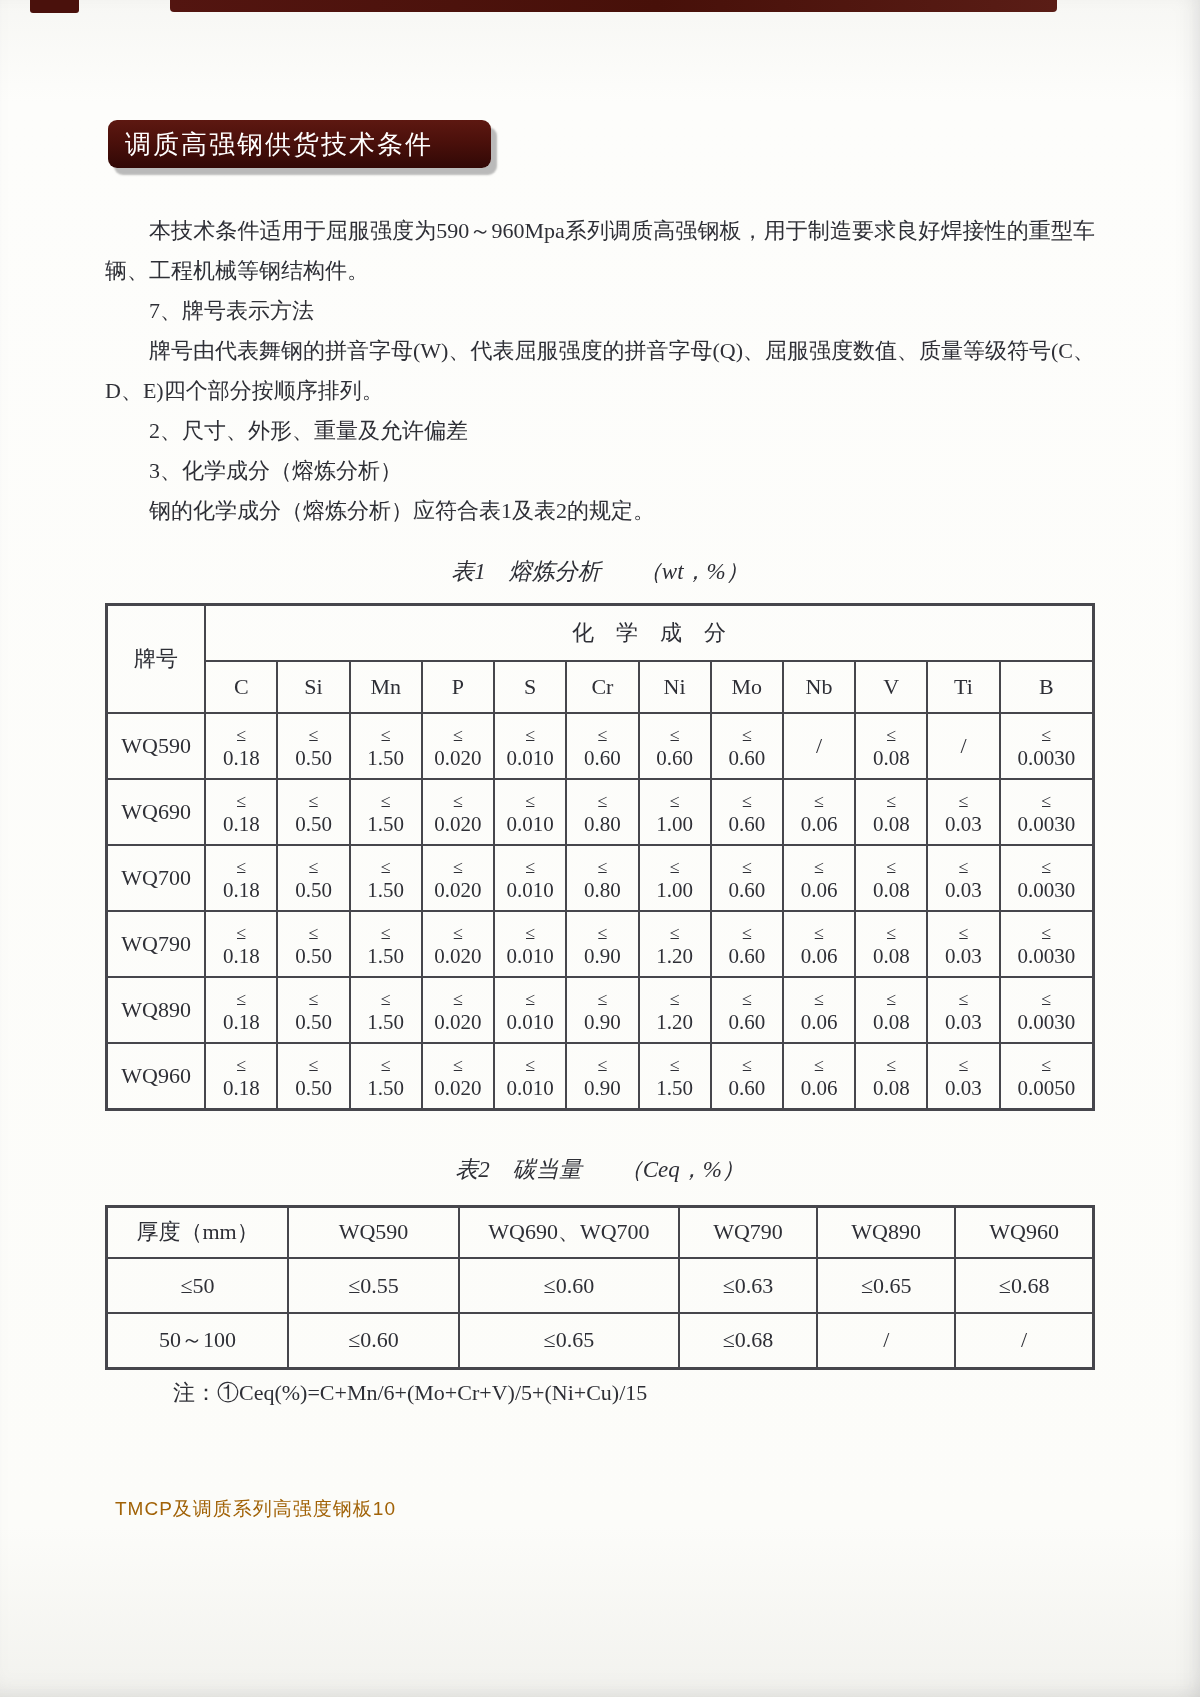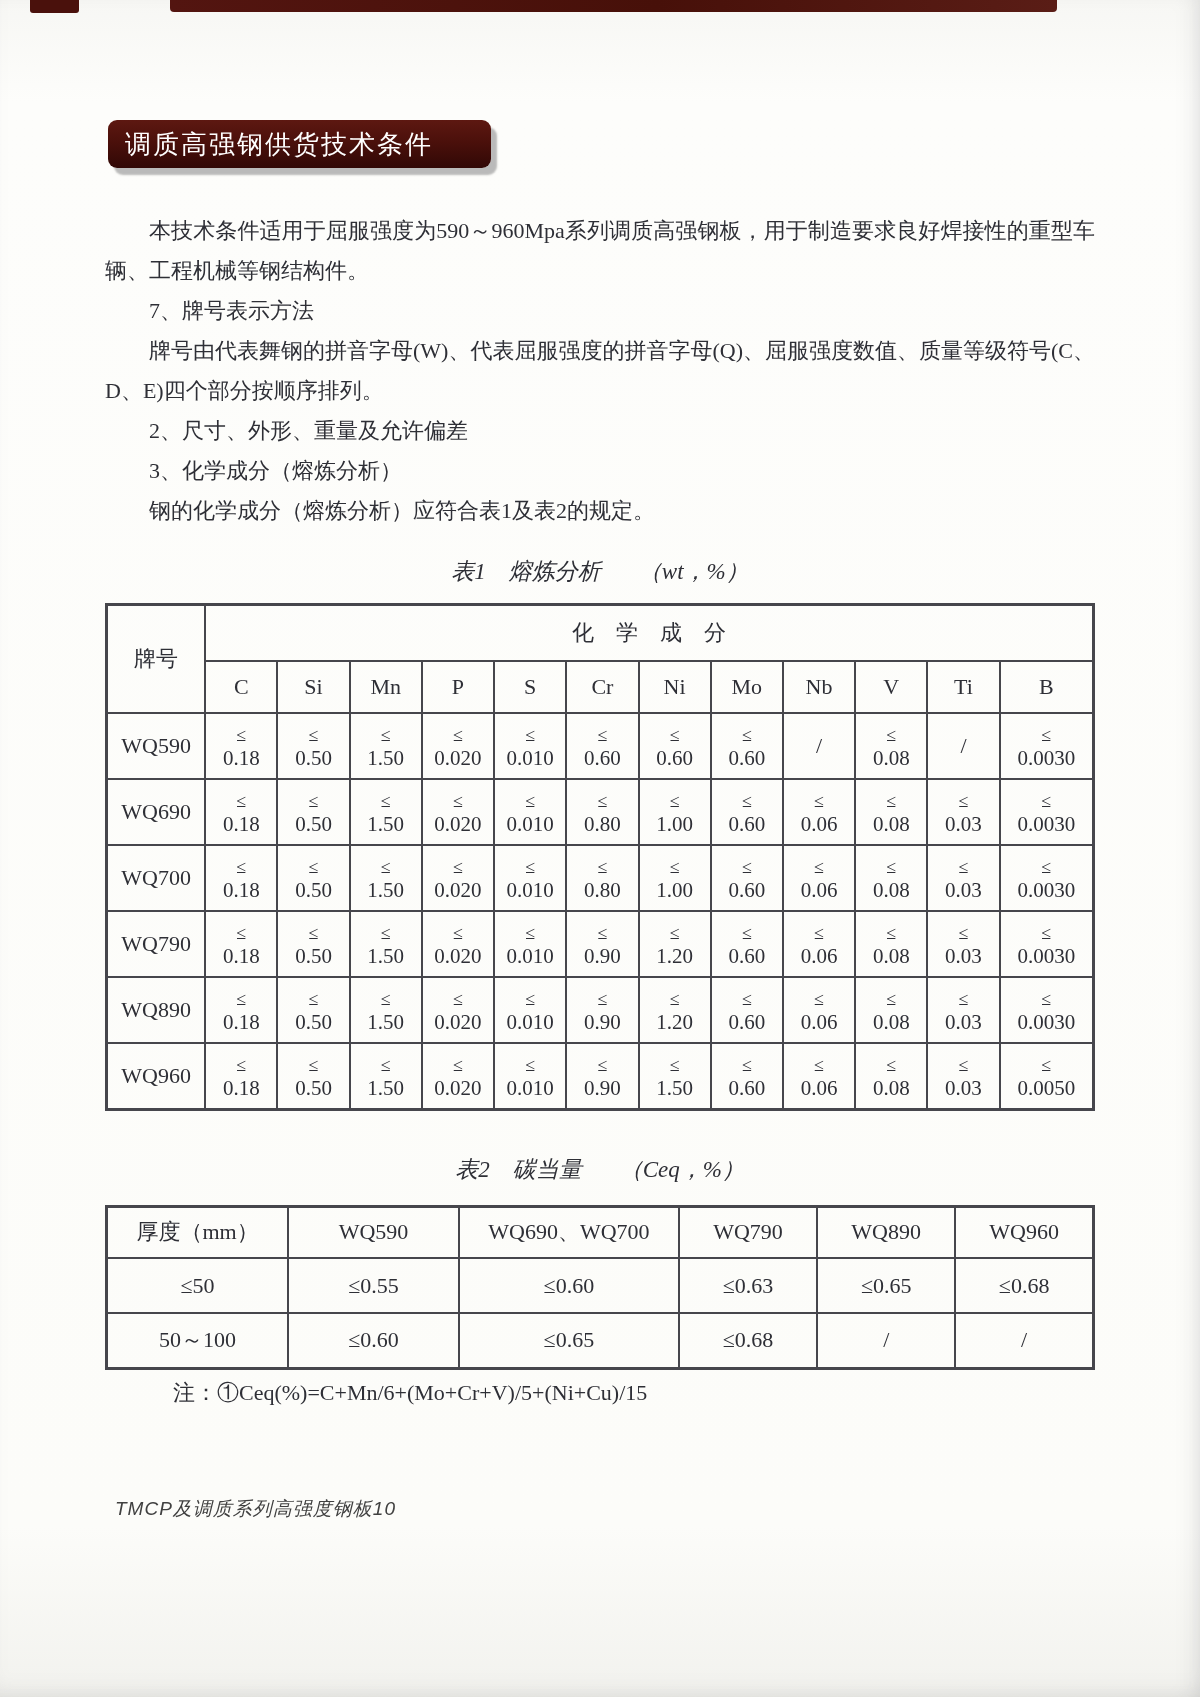--- a/index.html
+++ b/index.html
@@ -69,21 +69,21 @@
   #table2 thead th{font-size:22px;}
   #table2 tbody tr{height:55px;}
   #table2 tbody td,#table2 tbody th{font-size:22px;}
   .note{
     margin:8px 0 17px 0;padding-left:68px;
     font-size:22px;line-height:30px;
   }
   .footer{
     position:absolute;left:115px;top:1496px;
     font-family:"Liberation Sans","DejaVu Sans",sans-serif;
-    font-size:19px;color:#404040;letter-spacing:1px;font-style:italic;
+    font-size:19px;color:#a16207;letter-spacing:1px;
   }
 </style>
 </head>
 <body>
 
 <div class="page">
 
   <div class="artifact artifact-small"></div>
   <div class="artifact artifact-bar"></div>
 

